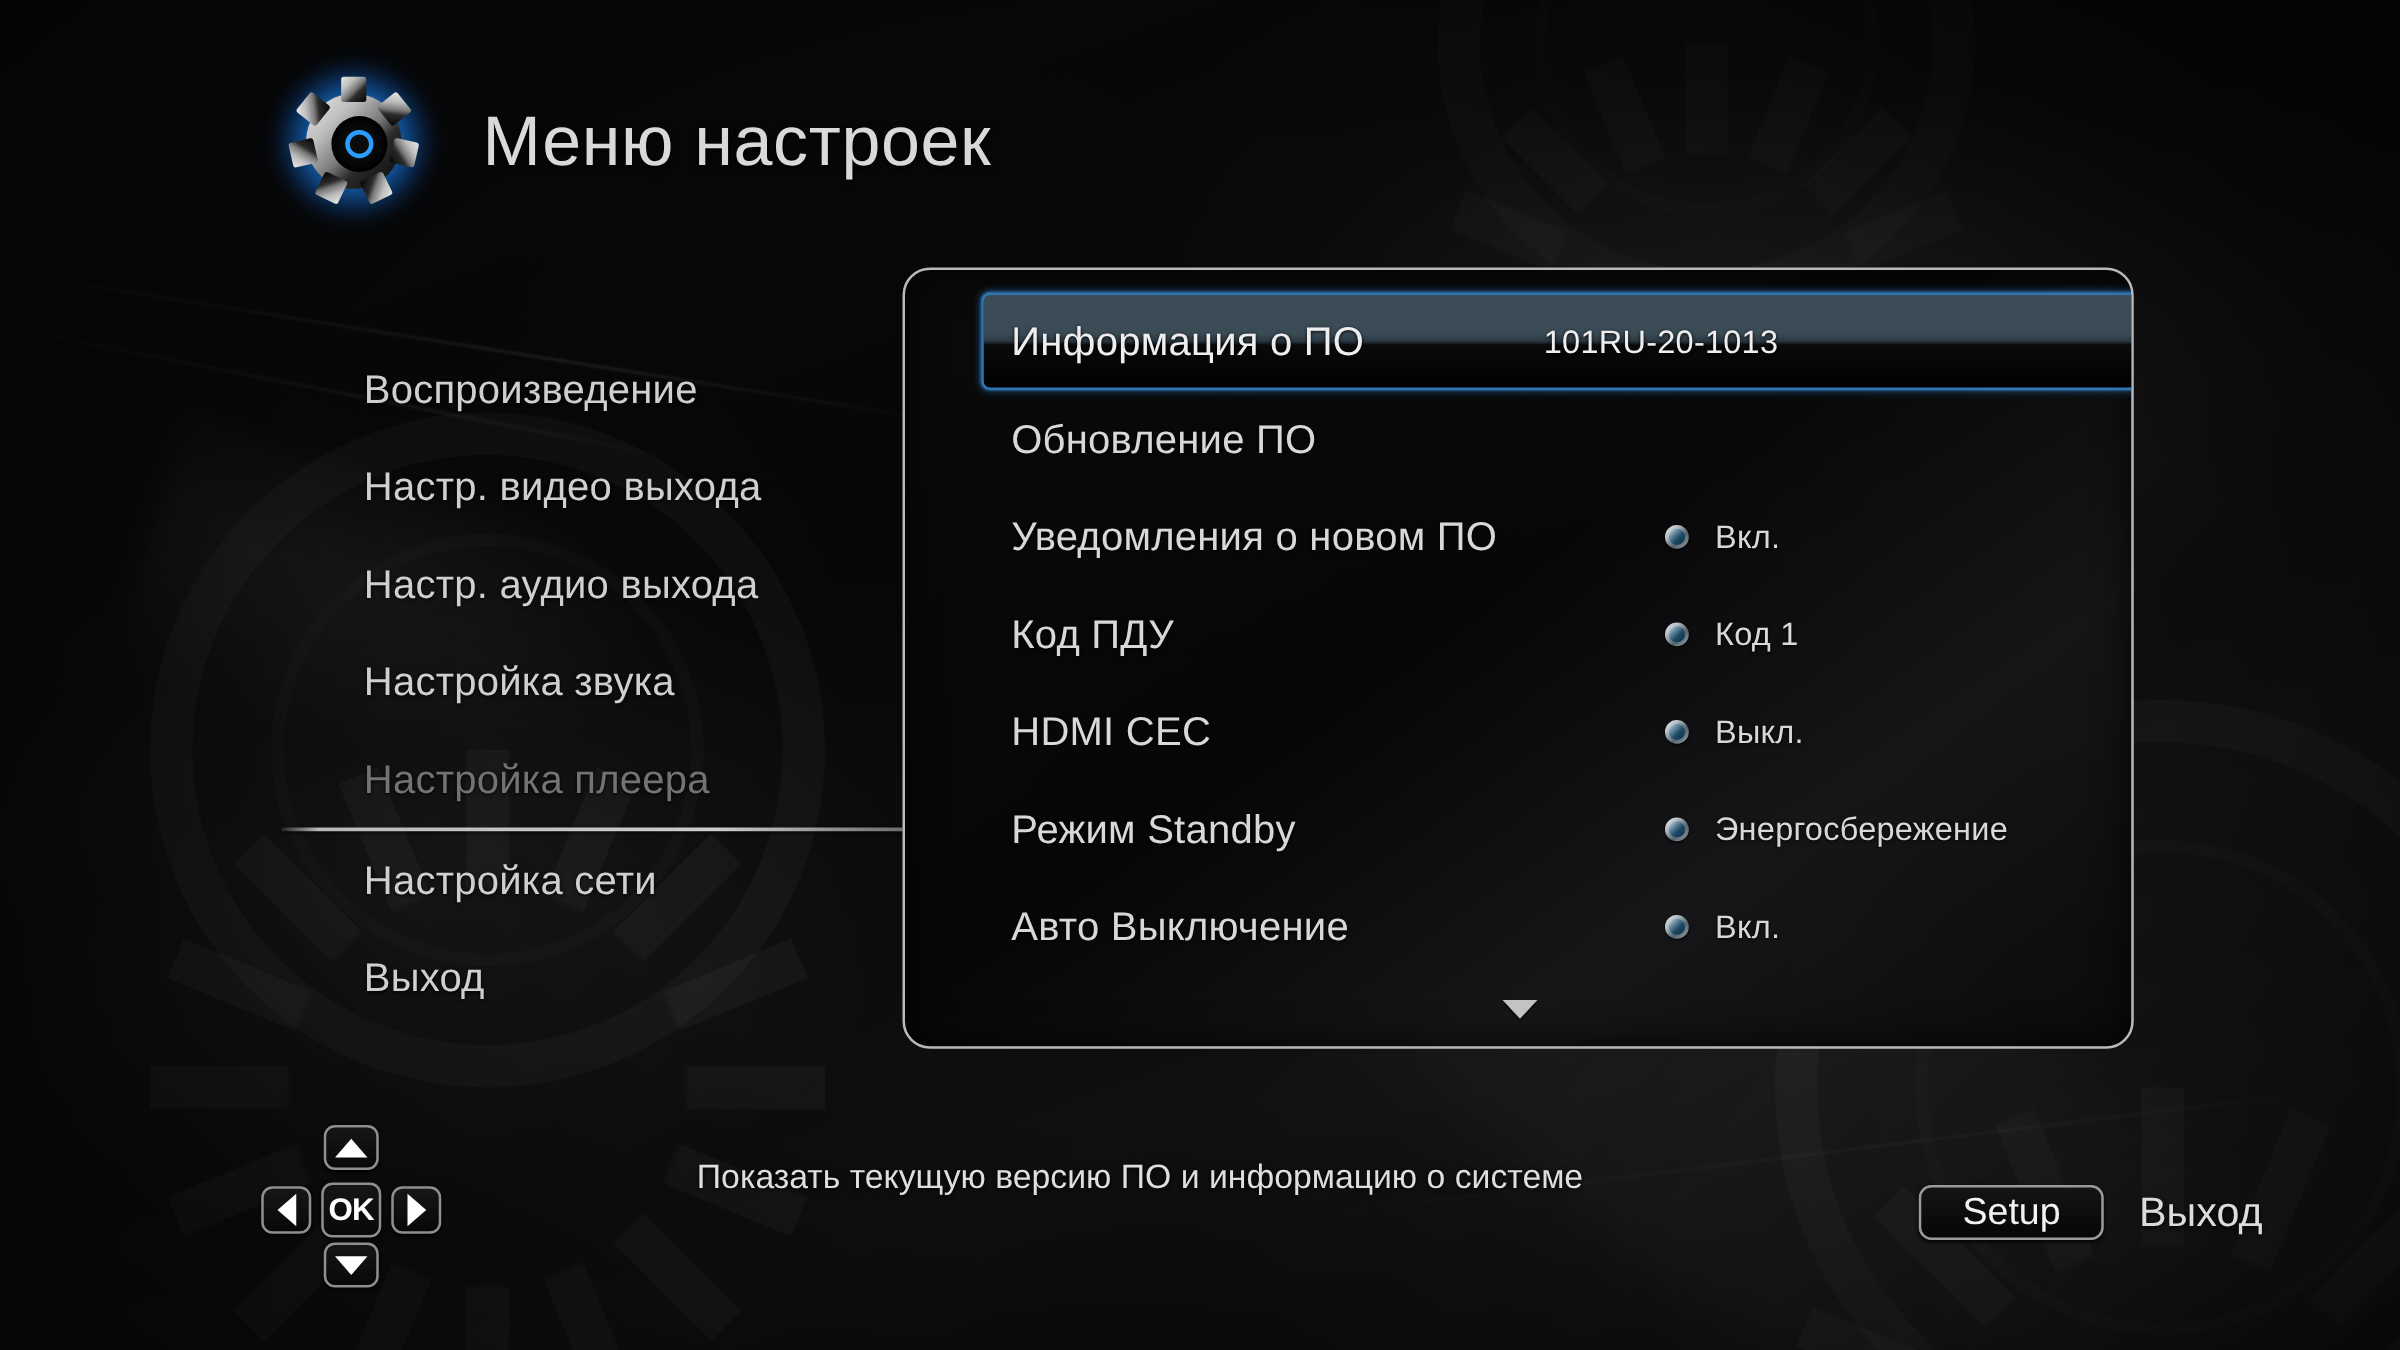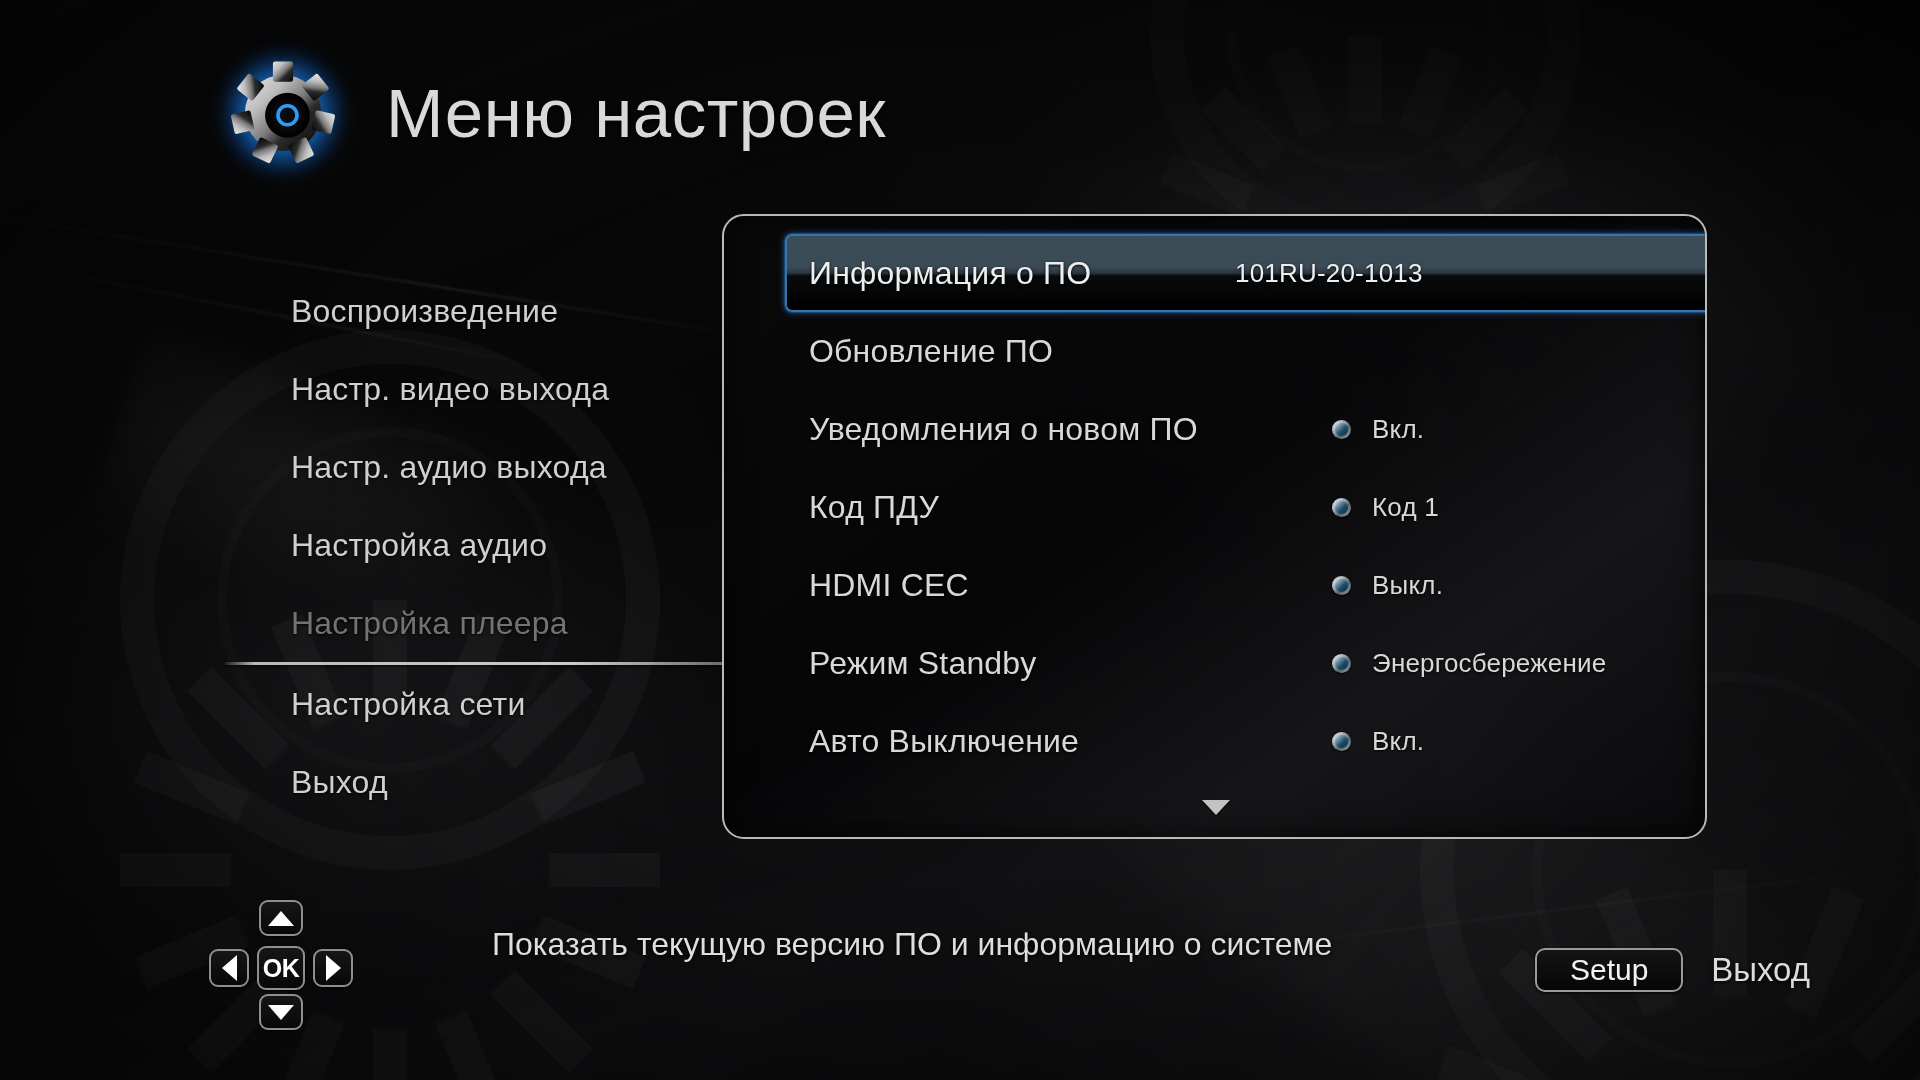--- a/index.html
+++ b/index.html
@@ -118,21 +118,21 @@
     left: 50%; top: 50%;
     width: 118px; height: 118px;
     margin: -59px 0 0 -59px;
     border-radius: 50%;
     background: radial-gradient(circle, rgba(35,160,255,0.95) 0%, rgba(25,130,240,0.70) 42%, rgba(10,90,200,0.30) 66%, rgba(0,40,120,0) 80%);
     filter: blur(9px);
   }
   .gear-svg { position: relative; width: 112px; height: 112px; }
 
   #page-title {
-    font-size: 69px;
+    font-size: 56px;
     font-weight: 400;
     letter-spacing: 0.5px;
     color: #d9d9d9;
     text-shadow: 0 2px 6px rgba(0,0,0,0.9);
     line-height: 1;
     white-space: nowrap;
   }
 
   
   #sidebar {
@@ -297,21 +297,21 @@
   .tri-down  { border-left: 13px solid transparent; border-right: 13px solid transparent; border-top: 15px solid #ffffff; }
   .tri-left  { border-top: 13px solid transparent;  border-bottom: 13px solid transparent; border-right: 15px solid #ffffff; }
   .tri-right { border-top: 13px solid transparent;  border-bottom: 13px solid transparent; border-left: 15px solid #ffffff; }
 
   #hint {
     position: absolute;
     left: 492px;
     top: 926px;
     width: 840px;
     text-align: center;
-    font-size: 32px;
+    font-size: 27px;
     color: #dedede;
     white-space: nowrap;
     text-shadow: 0 1px 4px rgba(0,0,0,0.95);
   }
 
   #exit-group {
     position: absolute;
     right: 110px;
     top: 948px;
     display: flex;
@@ -441,21 +441,21 @@
     <div class="side-item">
       <span>Воспроизведение</span>
     </div>
     <div class="side-item">
       <span>Настр. видео выхода</span>
     </div>
     <div class="side-item">
       <span>Настр. аудио выхода</span>
     </div>
     <div class="side-item">
-      <span>Настройка аудио</span>
+      <span>Настройка звука</span>
     </div>
     <div class="side-item selected">
       <span>Настройка плеера</span>
     </div>
     <div class="side-rule"></div>
     <div class="side-item">
       <span>Настройка сети</span>
     </div>
     <div class="side-item">
       <span>Выход</span>

